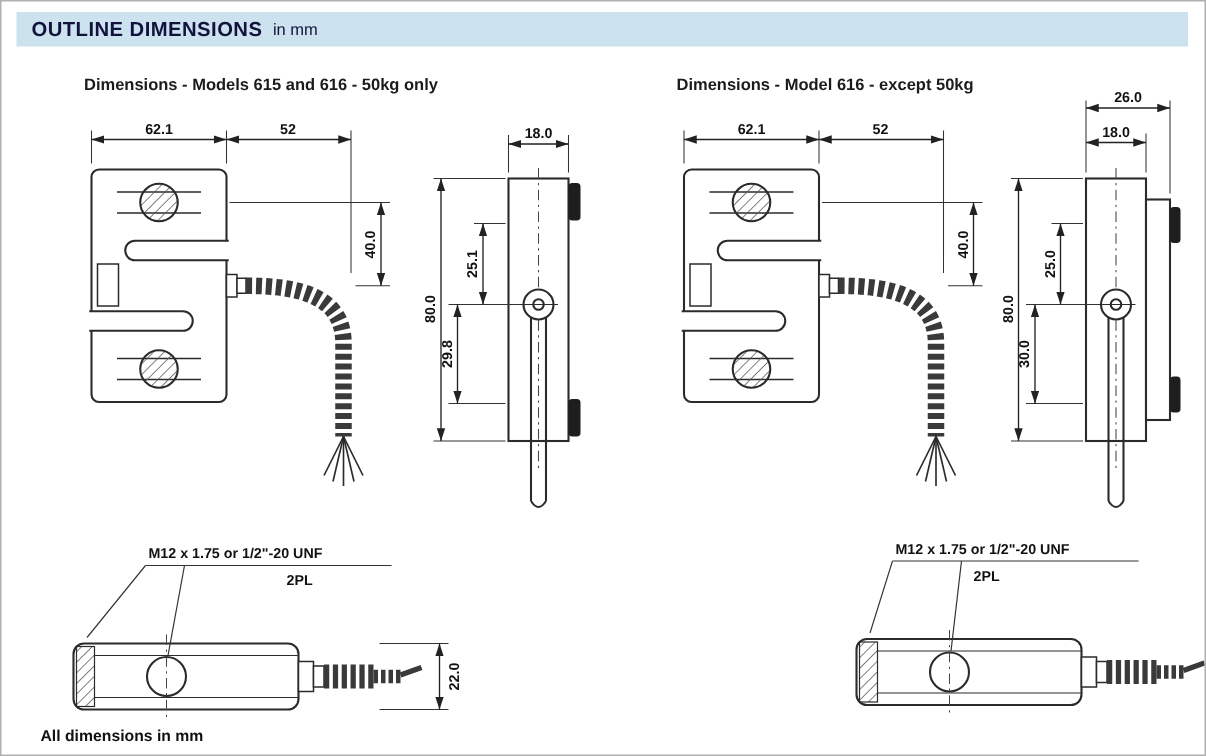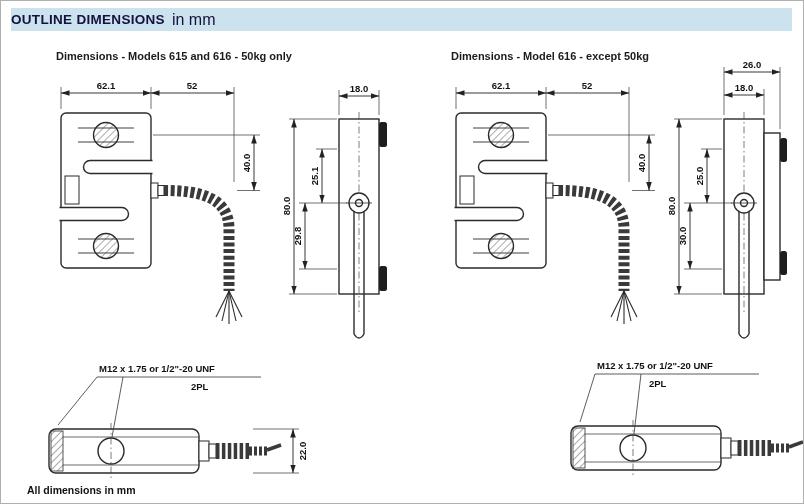--- a/index.html
+++ b/index.html
@@ -3,25 +3,25 @@
 <meta charset="utf-8">
 <style>
   html,body { margin:0; padding:0; background:#e8e8e8; }
   .page {
     position:relative; width:804px; height:504px; background:#ffffff;
     border:1px solid #b0b0b0; box-sizing:border-box; overflow:hidden;
     font-family:"Liberation Sans","DejaVu Sans",sans-serif;
   }
   .header-bar {
     position:absolute; top:7px; left:10px; right:11px; height:23px;
-    background:#cde2ef; display:flex; align-items:center; gap:7px;
+    background:#cde2ef; display:flex; align-items:center; padding-left:10px; gap:7px;
     box-sizing:border-box;
   }
   .header-title { font-weight:bold; font-size:13.5px; color:#12123c; letter-spacing:0.3px; }
-  .header-sub   { font-size:16px; color:#12123c; }
+  .header-sub   { font-size:11px; color:#12123c; }
   svg.drawings { position:absolute; top:0; left:0; }
   svg text { font-family:"Liberation Sans","DejaVu Sans",sans-serif; fill:#111; }
   .drawing-title { font-size:11px; font-weight:bold; fill:#1b1b1b; }
   .dim    { font-size:9.5px; font-weight:bold; text-anchor:middle; }
   .thread { font-size:9.5px; font-weight:bold; }
   .note   { font-size:10.5px; font-weight:bold; }
   .ext    { stroke:#333; stroke-width:0.7; }
   .leader { stroke:#333; stroke-width:0.8; fill:none; }
   .dimline{ stroke:#222; stroke-width:0.9; marker-start:url(#arrow); marker-end:url(#arrow); }
   .cl     { stroke:#444; stroke-width:0.7; stroke-dasharray:7 3 1.5 3; }

